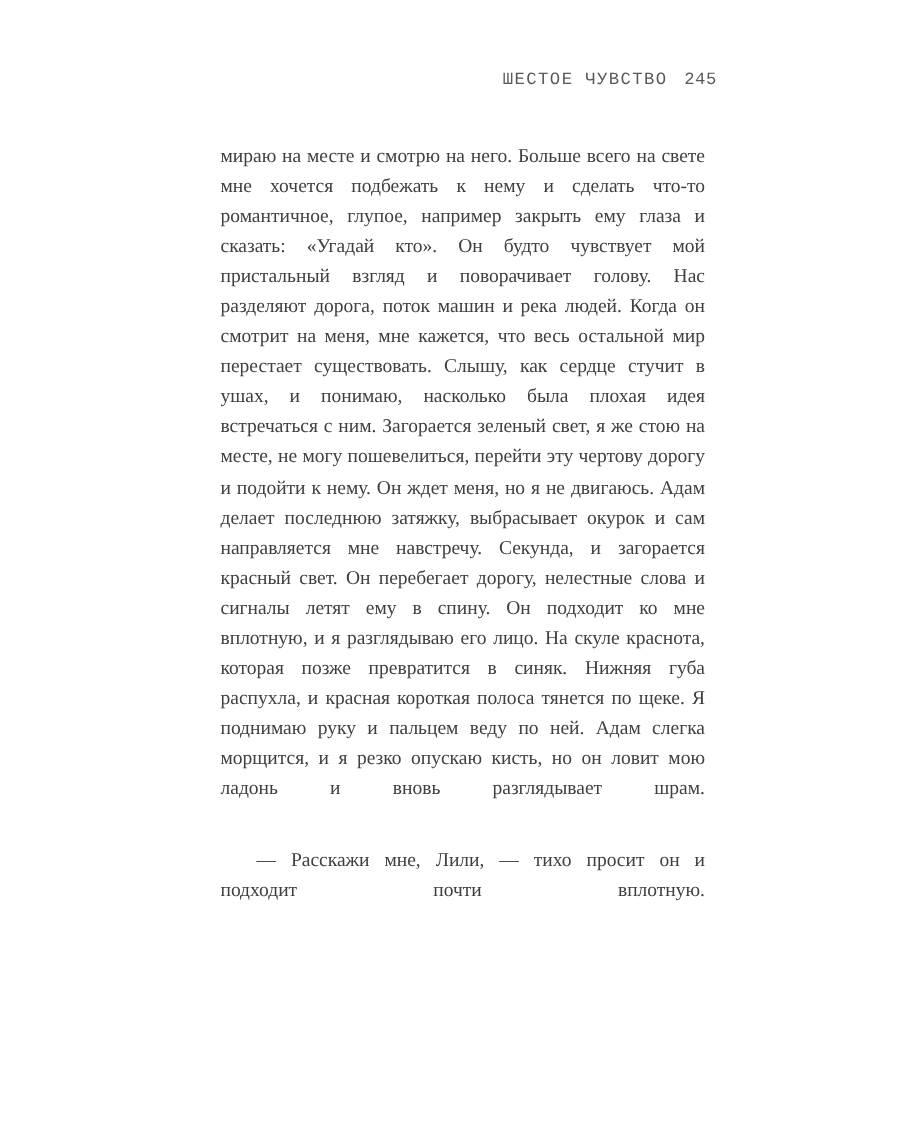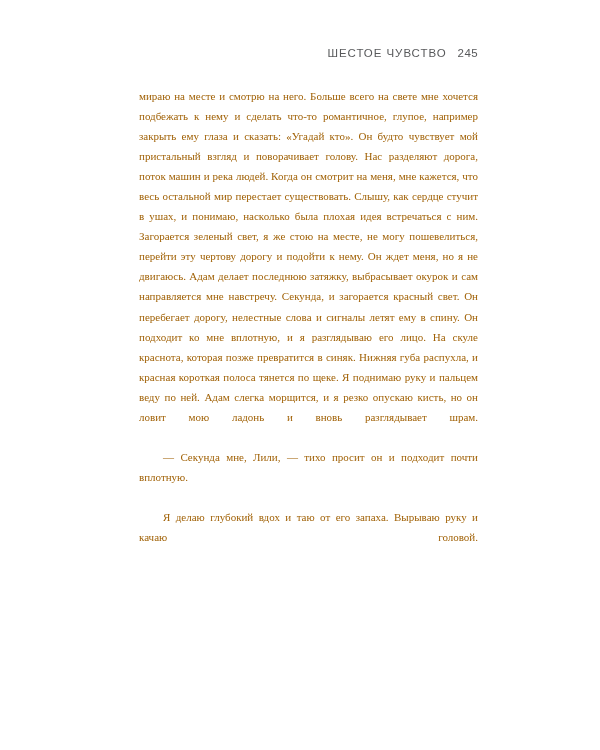--- a/index.html
+++ b/index.html
@@ -25,45 +25,45 @@
     background: #ffffff;
   }
 
   
   .running-head {
     position: absolute;
     left: 139px;
     top: 47px;
     width: 339px;
     text-align: right;
-    font-family: Liberation Sans, sans-serif;
+    font-family: Liberation Mono, monospace;
     font-size: 11.5px;
     letter-spacing: 0.95px;
     color: #58595b;
     white-space: nowrap;
   }
   .running-head .rh-title { }
   .running-head .rh-folio {
     margin-left: 11px;
     letter-spacing: 0.4px;
   }
 
   
   .textblock {
     position: absolute;
     left: 139px;
     top: 86px;
     width: 339px;
   }
 
   .para {
-    margin: 0;
-    font-size: 11px;
+    margin: 8px;
+    font-size: 13px;
     line-height: 20.05px;
-    color: #a16207;
+    color: #404040;
     text-align: justify;
     text-justify: inter-word;
     hyphens: manual;
     -webkit-hyphens: manual;
     text-indent: 24px;
     word-spacing: 0.1px;
   }
   .para.no-indent {
     text-indent: 0;
   }
@@ -81,17 +81,16 @@
 <body>
 
 <div class="page">
 
   <div class="running-head">
     <span class="rh-title">ШЕСТОЕ ЧУВСТВО</span><span class="rh-folio">245</span>
   </div>
 
   <div class="textblock">
     <p class="para no-indent">мираю на месте и смотрю на него. Больше всего на свете мне хочется подбежать к нему и сделать что-то романтичное, глупое, например закрыть ему глаза и сказать: «Угадай кто». Он будто чувствует мой пристальный взгляд и поворачивает голову. Нас разделяют дорога, поток машин и река людей. Когда он смотрит на меня, мне кажется, что весь остальной мир перестает существовать. Слышу, как сердце стучит в ушах, и понимаю, насколько была плохая идея встречаться с ним. Загорается зеленый свет, я же стою на месте, не могу пошевелиться, перейти эту чертову дорогу и подойти к нему. Он ждет меня, но я не двигаюсь. Адам делает последнюю затяжку, выбрасывает окурок и сам направляется мне навстречу. Секунда, и загорается красный свет. Он перебегает дорогу, нелестные слова и сигналы летят ему в спину. Он подходит ко мне вплотную, и я разглядываю его лицо. На скуле краснота, которая позже превратится в синяк. Нижняя губа распухла, и красная короткая полоса тянется по щеке. Я поднимаю руку и пальцем веду по ней. Адам слегка морщится, и я резко опускаю кисть, но он ловит мою ладонь и вновь разглядывает шрам.</p>
-    <p class="para">— Секунда мне, Лили, — тихо просит он и подходит почти вплотную.</p>
-    <p class="para">Я делаю глубокий вдох и таю от его запаха. Вырываю руку и качаю головой.</p>
+    <p class="para">— Расскажи мне, Лили, — тихо просит он и подходит почти вплотную.</p>
   </div>
 
 </div>
 
 </body></html>

